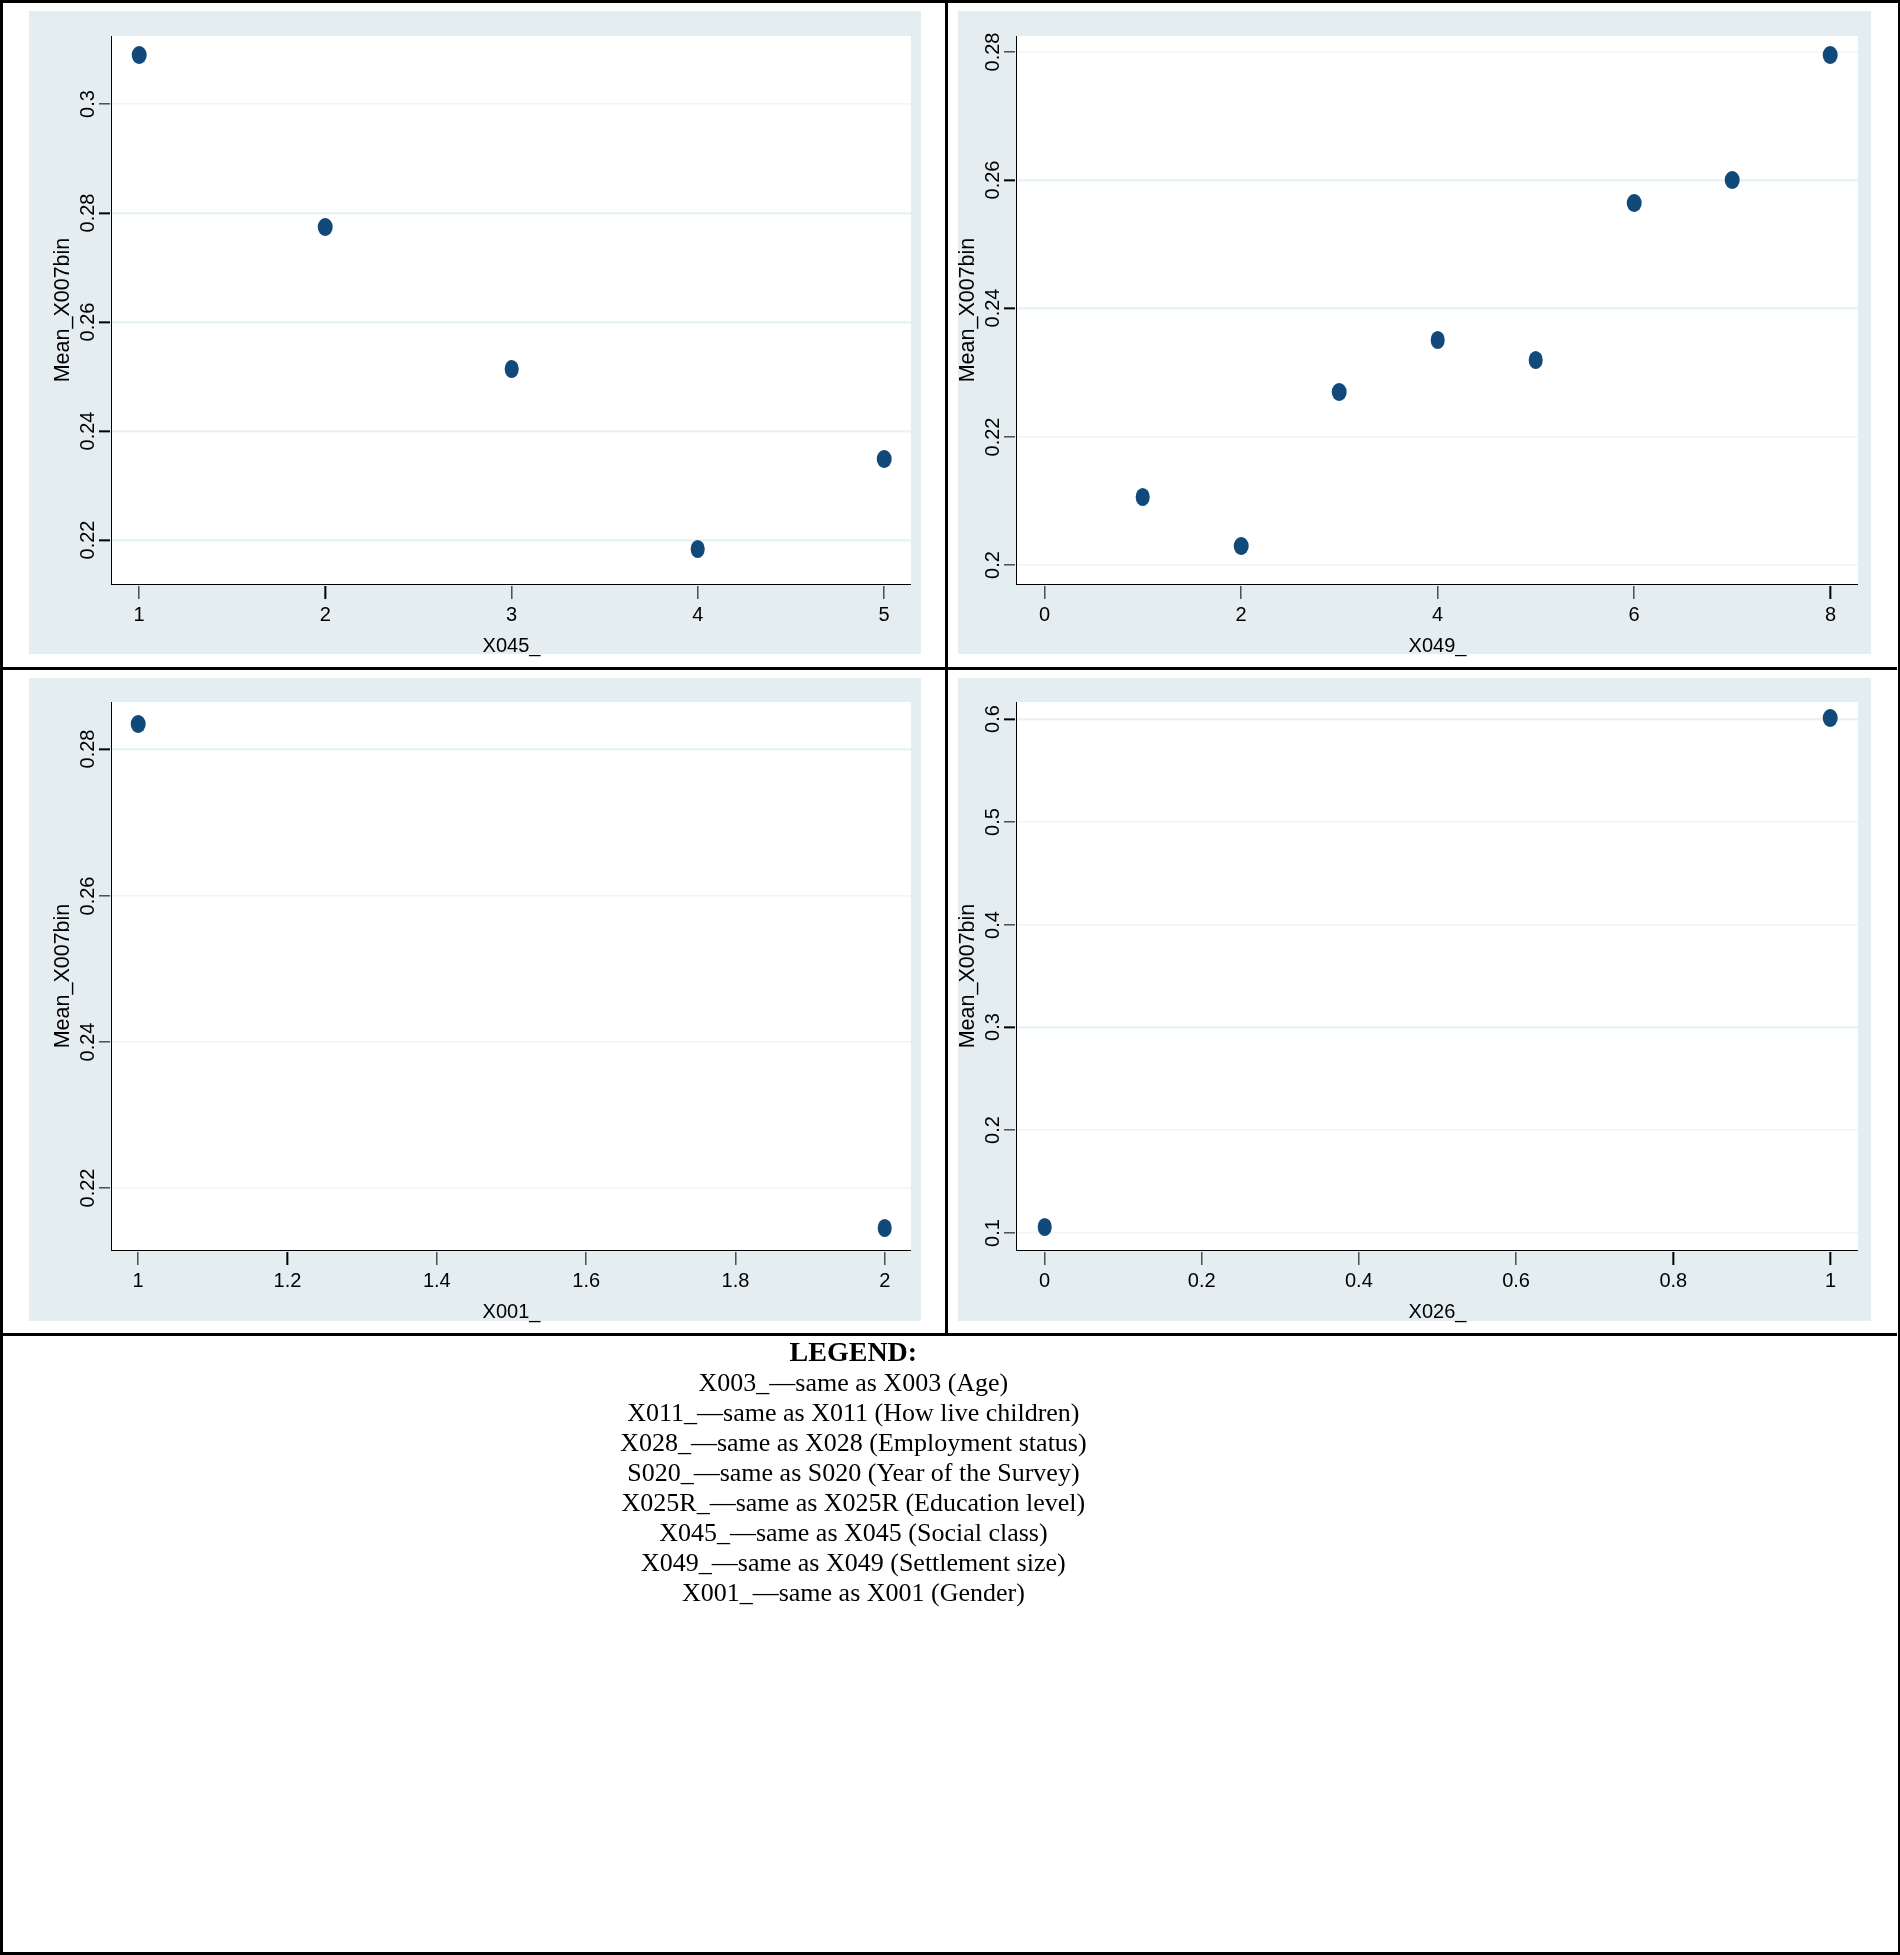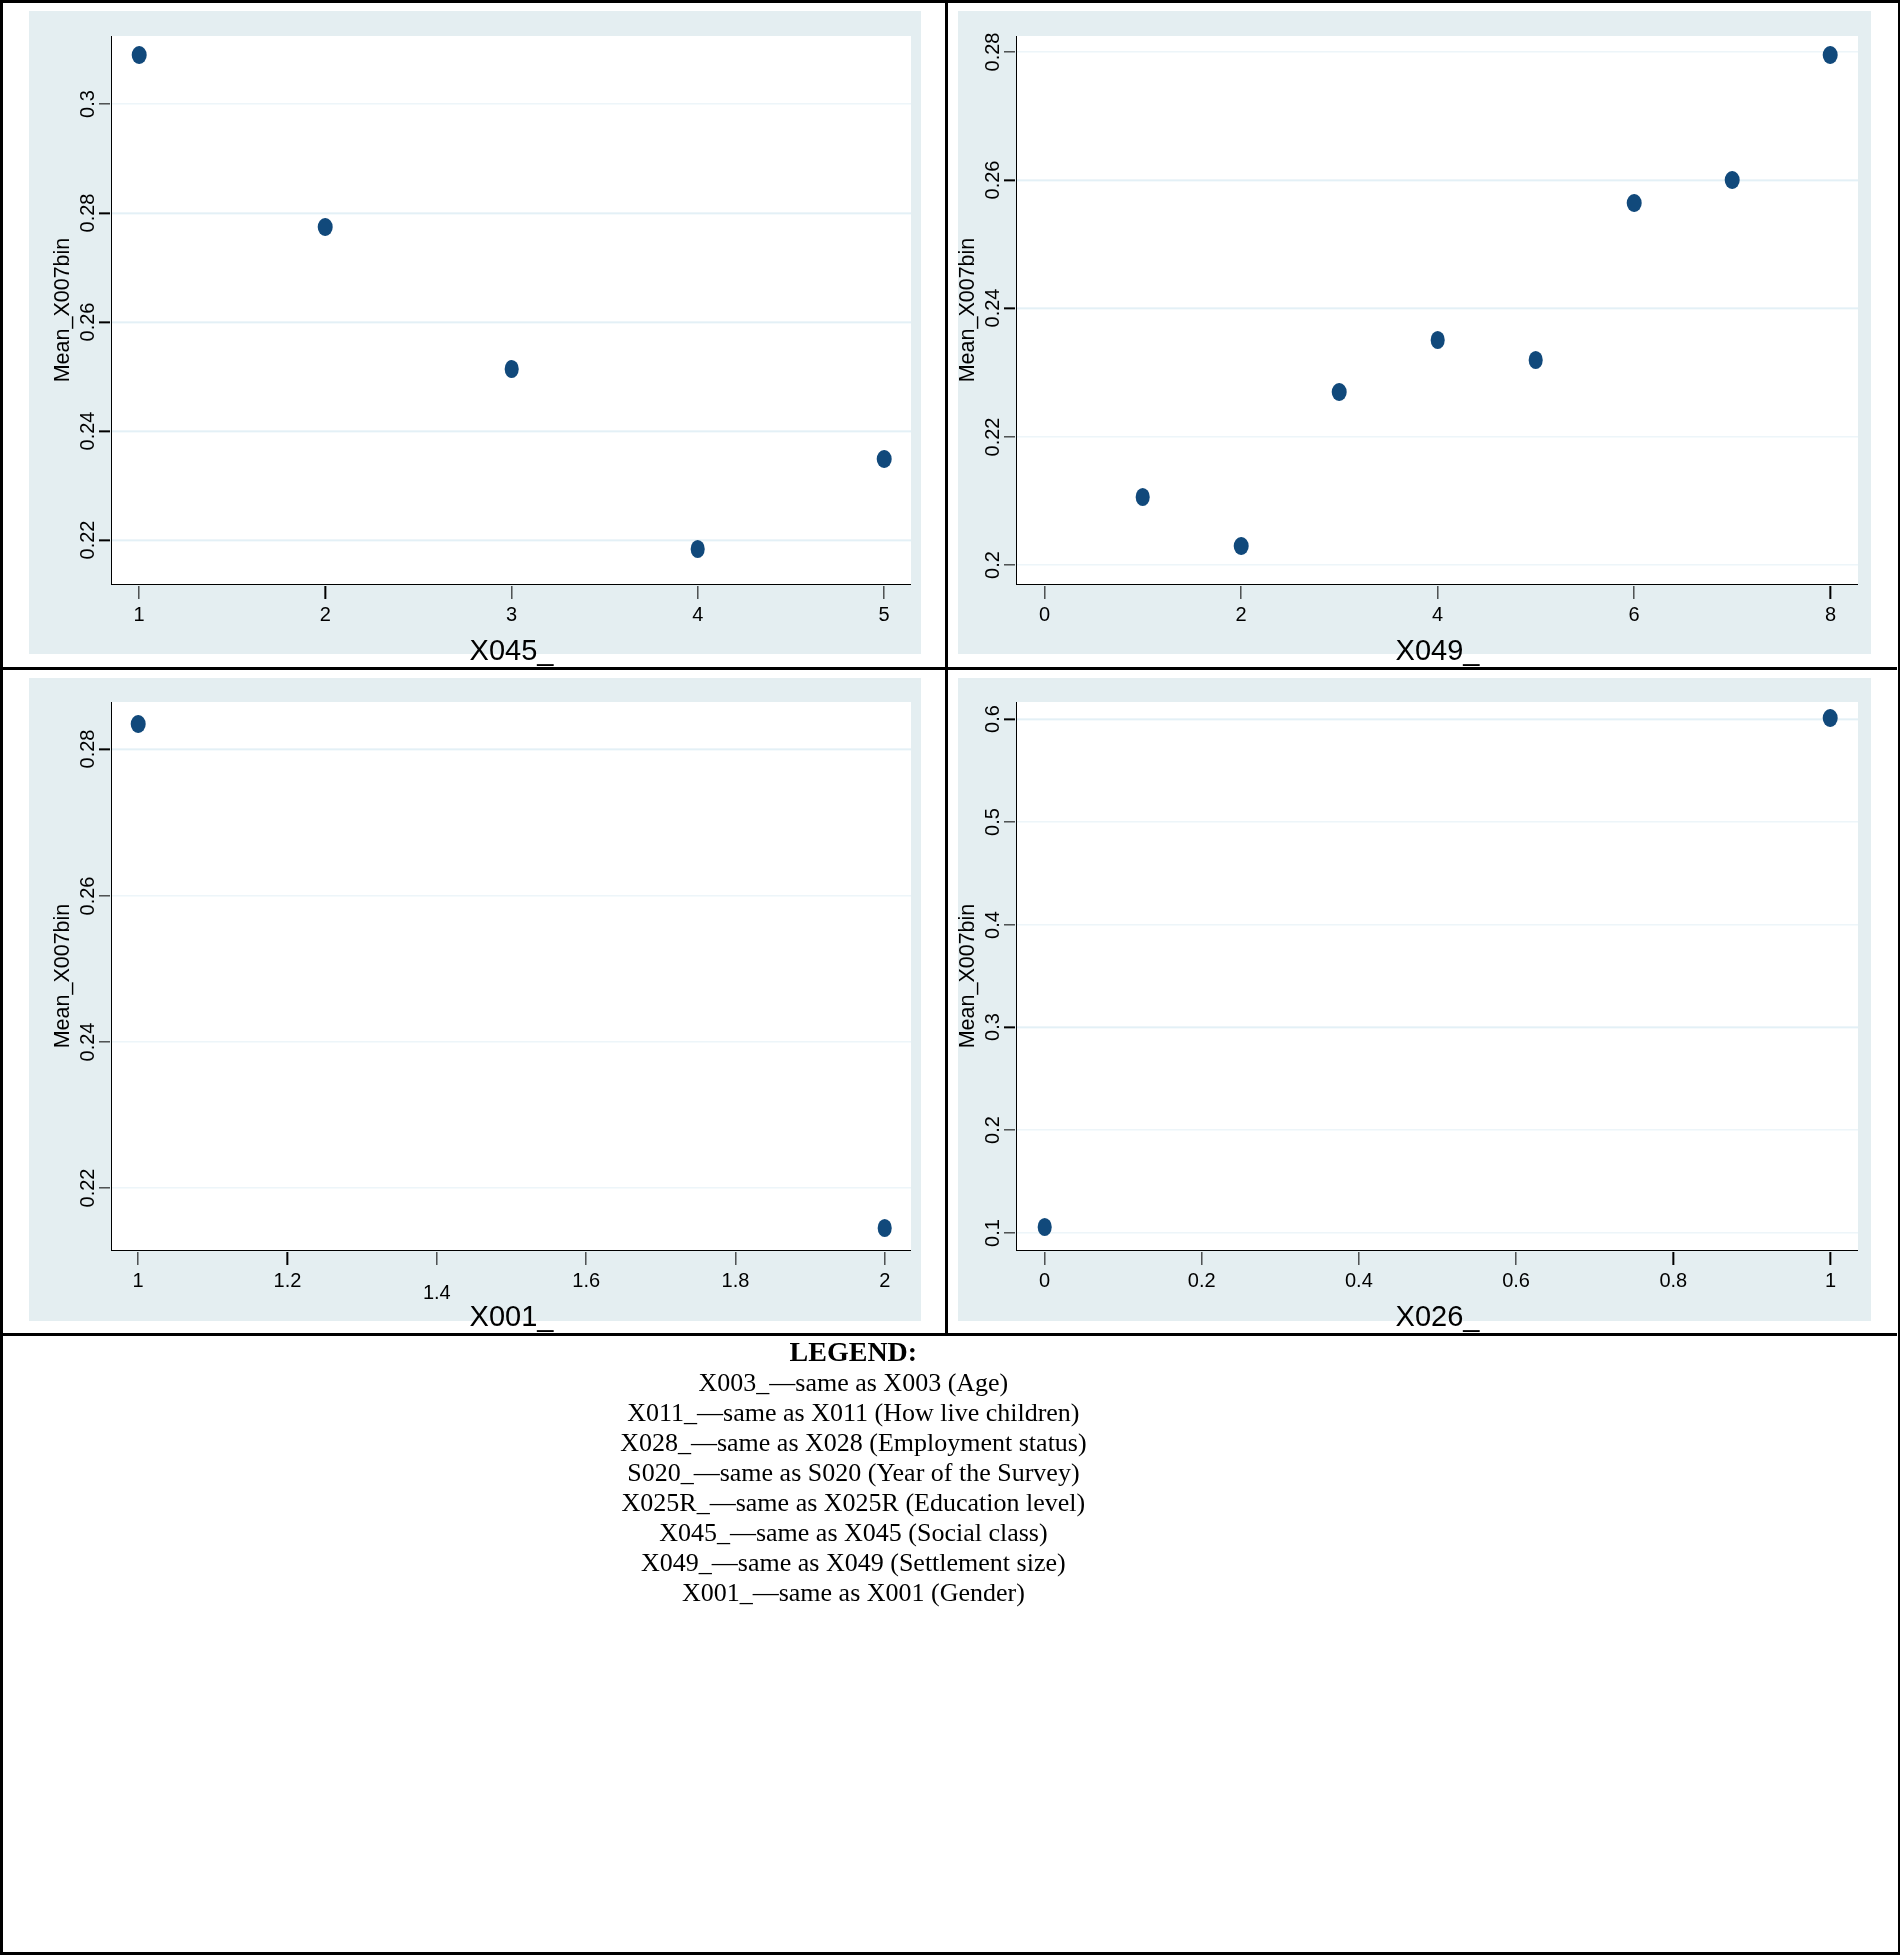--- a/index.html
+++ b/index.html
@@ -36,21 +36,21 @@
                 background: #000; transform: translateY(-50%); }
   .xtick-mark { position: absolute; bottom: -14.6px; height: 13px; width: 1.3px;
                 background: #000; transform: translateX(-50%); }
   .ytick-label { position: absolute; left: -25px; font-size: 20px; white-space: nowrap;
                  transform: translate(-50%,-50%) rotate(-90deg); }
   .xtick-label { position: absolute; top: calc(100% + 19px); font-size: 20px;
                  transform: translateX(-50%); }
   .axis-title-y { position: absolute; left: -50px; top: 50%; font-size: 21.5px;
                   white-space: nowrap; transform: translate(-50%,-50%) rotate(-90deg); }
   .axis-title-x { position: absolute; left: 50%; top: calc(100% + 50px);
-                  font-size: 29px; white-space: nowrap; transform: translateX(-50%); }
+                  font-size: 20px; white-space: nowrap; transform: translateX(-50%); }
 
   .legend { position: absolute; left: 3.4px; top: 1336px; width: 1700px; height: 613px;
             z-index: 10; display: flex; flex-direction: column; align-items: center;
             justify-content: flex-start;
             font-family: "Liberation Serif", "DejaVu Serif", serif; }
   .legend-heading { font-size: 28px; font-weight: bold; }
   .legend-line { font-size: 26px; white-space: nowrap; }
 </style>
 </head>
 <body>
@@ -144,21 +144,21 @@
     <div class="ytick-mark" style="top: 35.3333%;"></div>
     <div class="ytick-label" style="top: 35.3333%;">0.26</div>
     <div class="gridline" style="top: 8.66667%; background: rgb(227, 240, 246);"></div>
     <div class="ytick-mark" style="top: 8.66667%;"></div>
     <div class="ytick-label" style="top: 8.66667%;">0.28</div>
     <div class="xtick-mark" style="left: 3.27103%;"></div>
     <div class="xtick-label" style="left: 3.27103%;">1</div>
     <div class="xtick-mark" style="left: 21.9626%;"></div>
     <div class="xtick-label" style="left: 21.9626%;">1.2</div>
     <div class="xtick-mark" style="left: 40.6542%;"></div>
-    <div class="xtick-label" style="left: 40.6542%; margin-top: 12px;">1.4</div>
+    <div class="xtick-label" style="left: 40.6542%;">1.4</div>
     <div class="xtick-mark" style="left: 59.3458%;"></div>
     <div class="xtick-label" style="left: 59.3458%;">1.6</div>
     <div class="xtick-mark" style="left: 78.0374%;"></div>
     <div class="xtick-label" style="left: 78.0374%;">1.8</div>
     <div class="xtick-mark" style="left: 96.729%;"></div>
     <div class="xtick-label" style="left: 96.729%;">2</div>
     <div class="dot" style="left: 3.27103%; top: 4%; background: rgb(17, 73, 123);"></div>
     <div class="dot" style="left: 96.729%; top: 96%; background: rgb(17, 73, 123);"></div>
   </div>
 <div class="chart pos-br">

